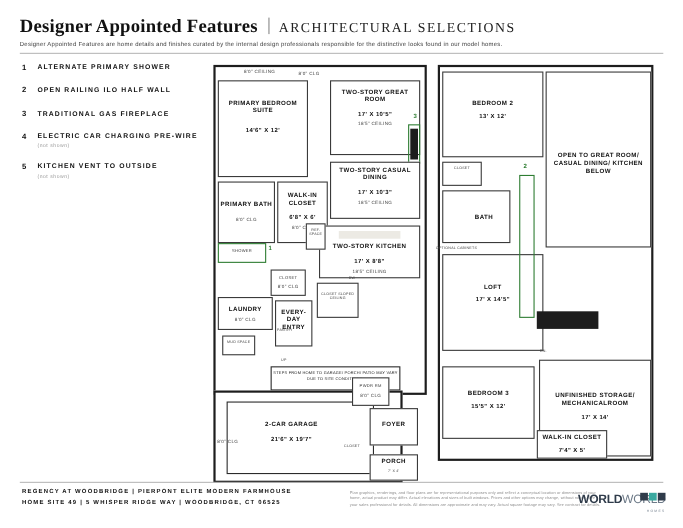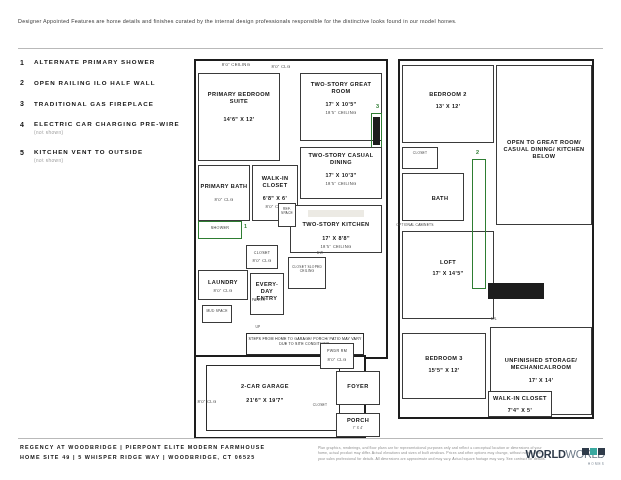--- a/index.html
+++ b/index.html
@@ -97,20 +97,25 @@
   }
   .darkfill{background:#1d1d1d;}
   .grayfill{background:#eceae4;}
 </style>
 </head>
 <body>
 
 <div class="page">
 
   <div class="header">
+    <div class="title-row">
+      <span class="title-main">Designer Appointed Features</span>
+      <span class="title-sep"></span>
+      <span class="title-sub">Architectural Selections</span>
+    </div>
     <div class="subtitle">Designer Appointed Features are home details and finishes curated by the internal design professionals responsible for the distinctive looks found in our model homes.</div>
   </div>
   <div class="hr-top"></div>
 
   <div class="features">
     <div class="feat">
       <div class="feat-num">1</div>
       <div class="feat-body">
         <div class="feat-label">Alternate Primary Shower</div>
       </div>

